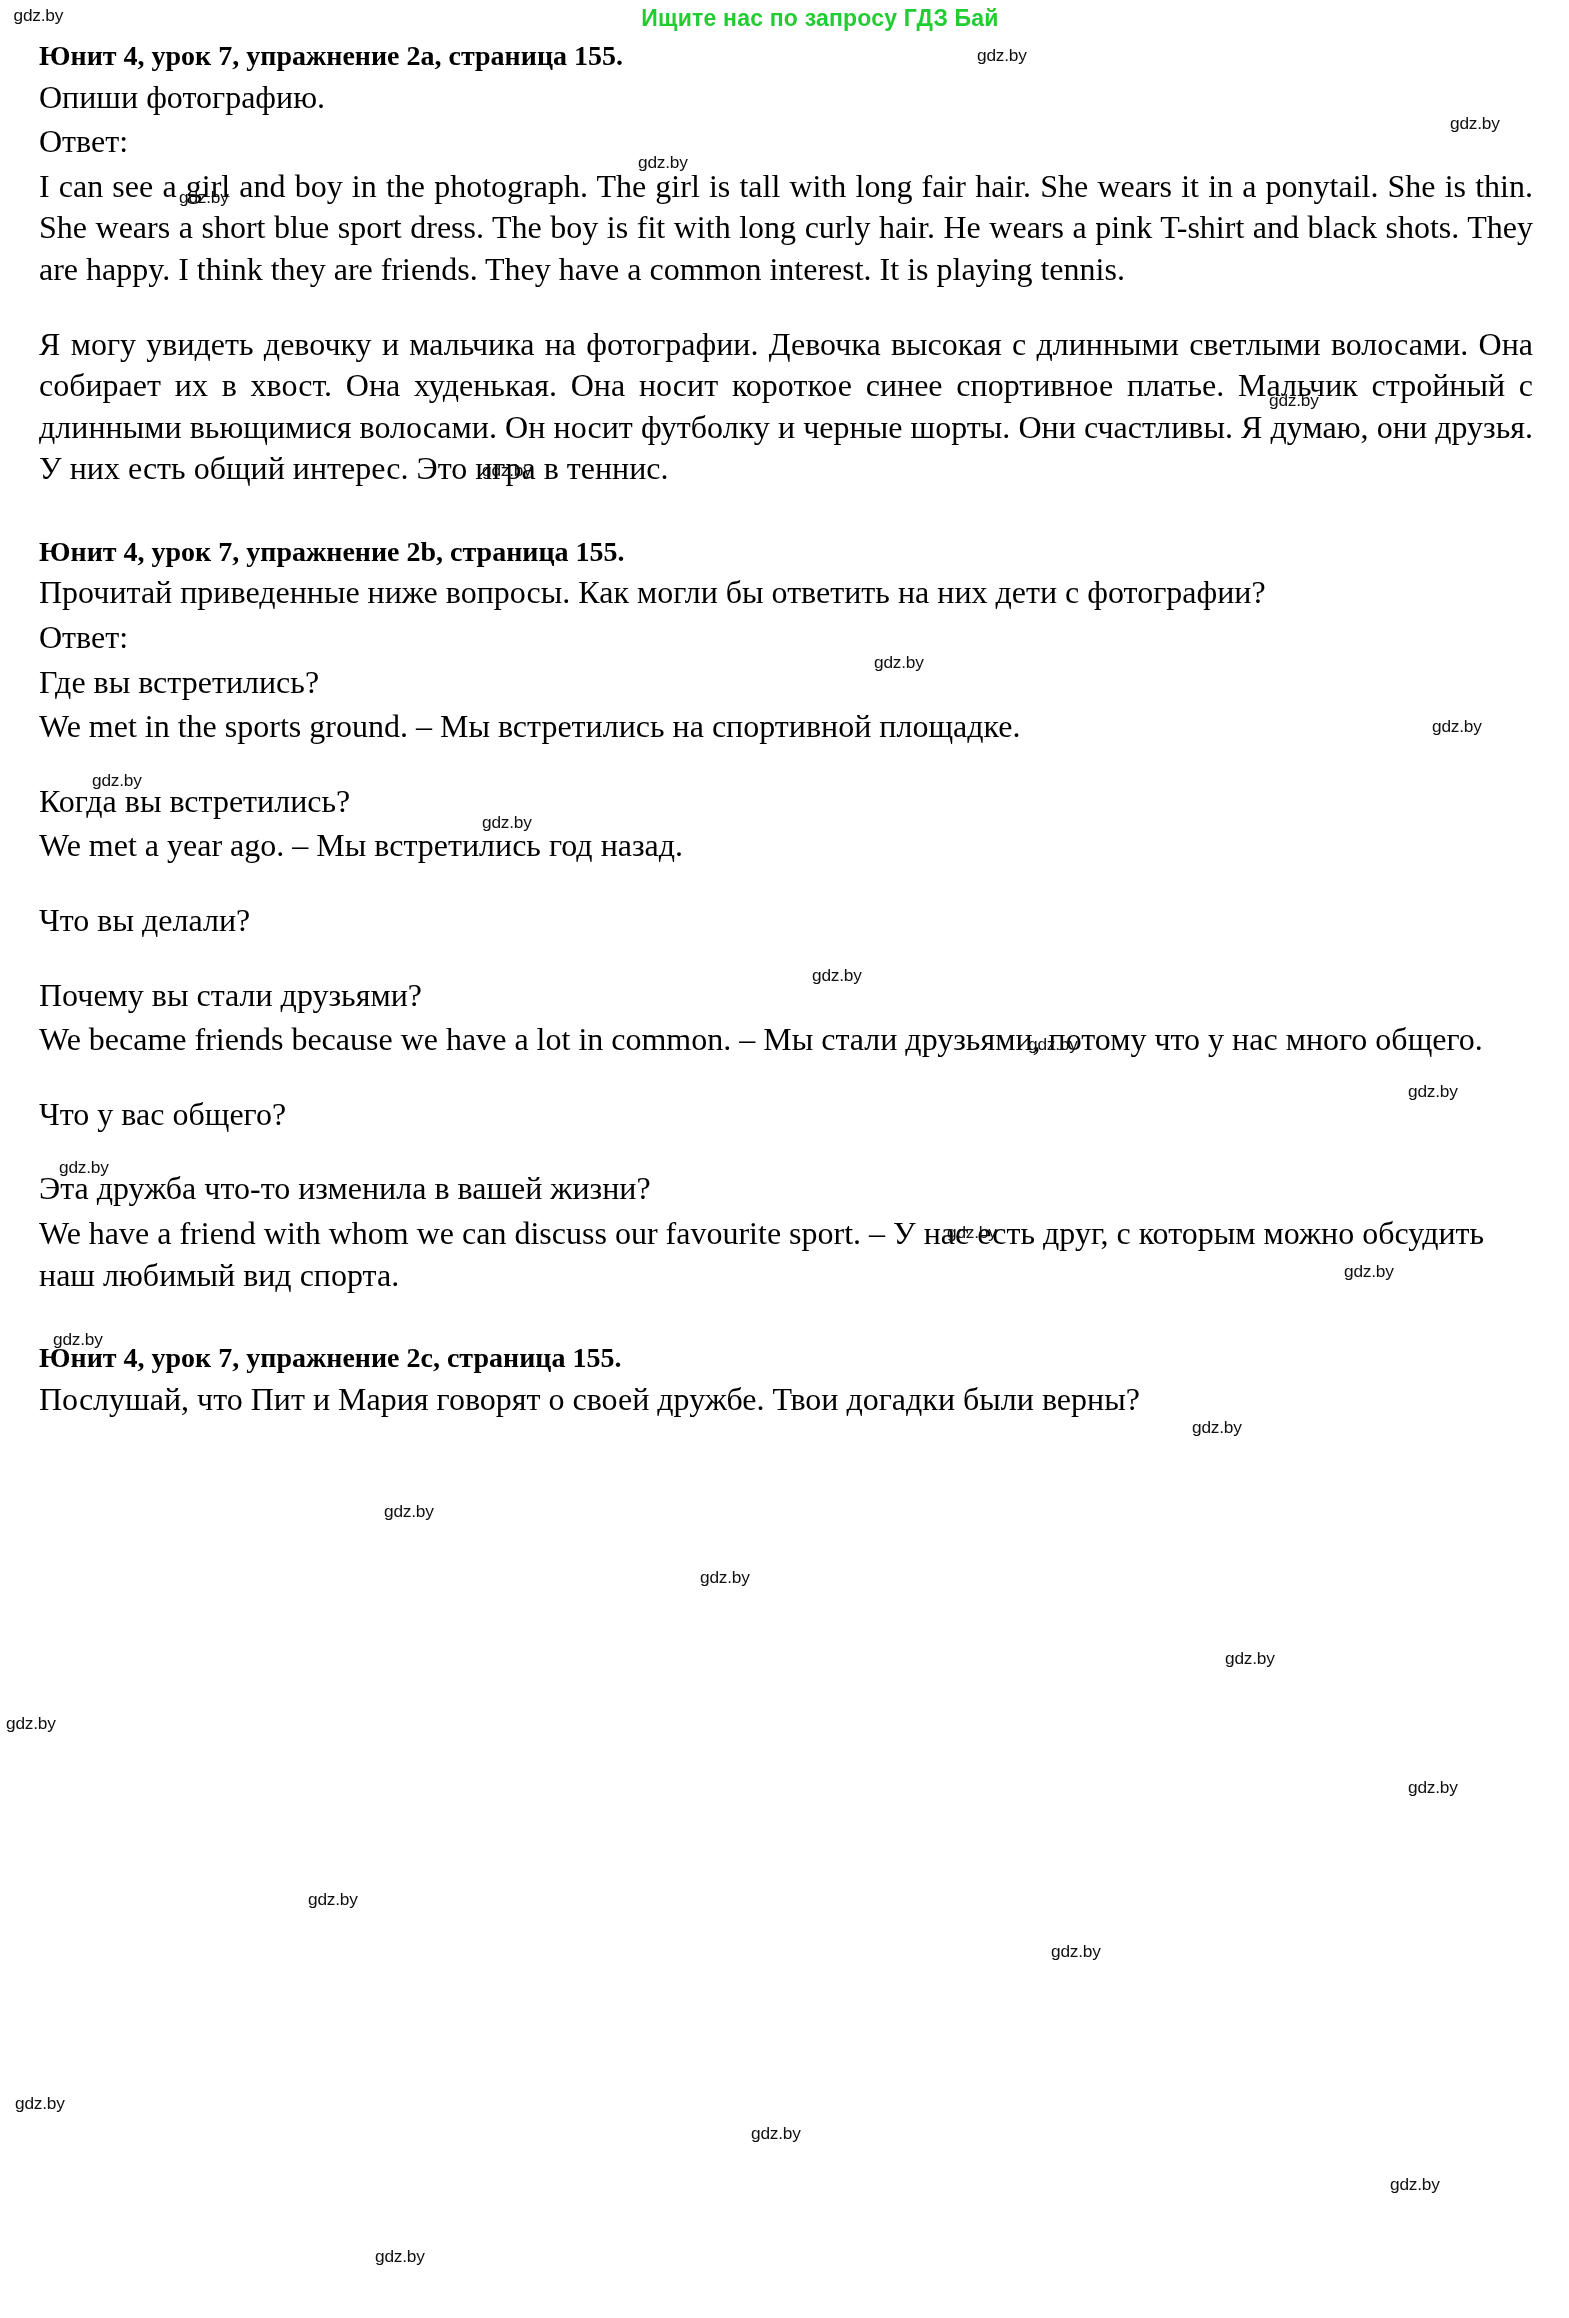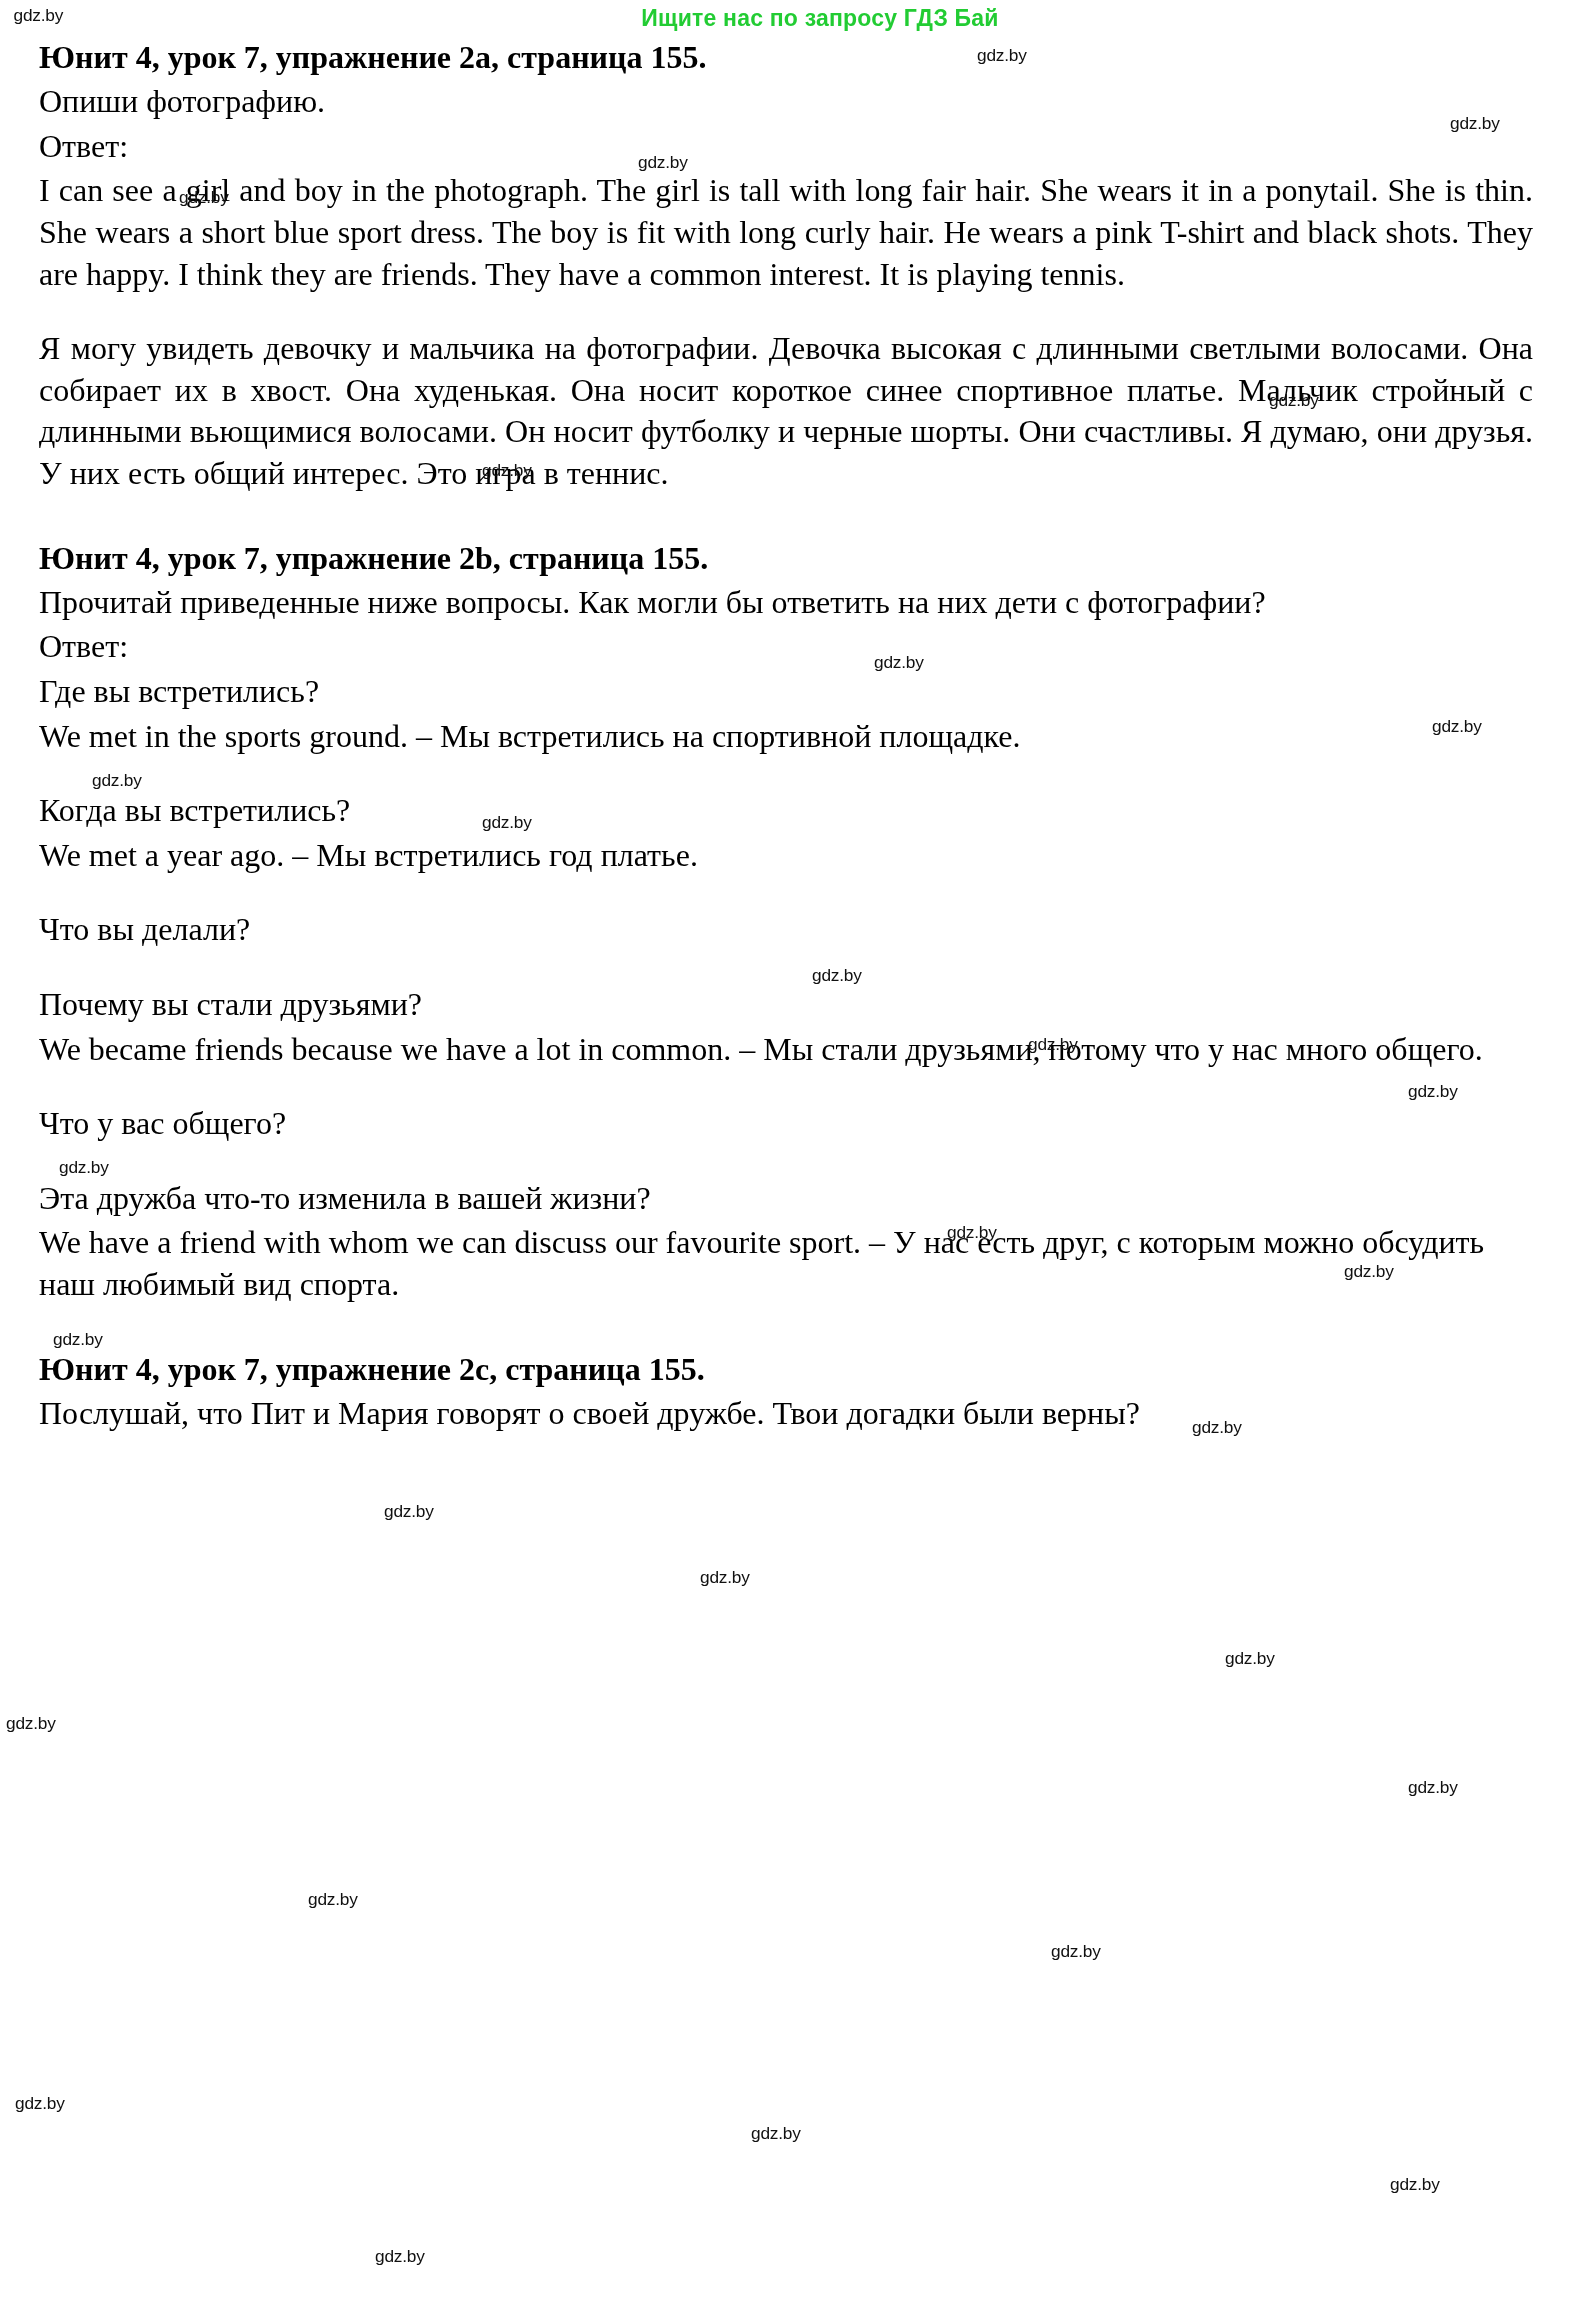--- a/index.html
+++ b/index.html
@@ -38,21 +38,21 @@
   .content {
     position: absolute;
     left: 39px;
     top: 39px;
     width: 1494px;
   }
 
   h2.ex-title {
     font-family: "Liberation Serif", serif;
     font-weight: bold;
-    font-size: 32px;
+    font-size: 28px;
     line-height: 1.18;
     margin: 0 0 4.5px 0;
     padding: 0;
     white-space: nowrap;
   }
 
   p.para {
     font-family: "Liberation Serif", serif;
     font-size: 32px;
     line-height: 1.30;
@@ -115,21 +115,21 @@
 
     <p class="para">Прочитай приведенные ниже вопросы. Как могли бы ответить на них дети с фотографии?</p>
 
     <p class="para nojust">Ответ:</p>
 
     <p class="para nojust">Где вы встретились?</p>
     <p class="para nojust">We met in the sports ground. – Мы встретились на спортивной площадке.</p>
     <div class="block-gap-md"></div>
 
     <p class="para nojust">Когда вы встретились?</p>
-    <p class="para nojust">We met a year ago. – Мы встретились год платье.</p>
+    <p class="para nojust">We met a year ago. – Мы встретились год назад.</p>
     <div class="block-gap-md"></div>
 
     <p class="para nojust">Что вы делали?</p>
     <div class="block-gap-md"></div>
 
     <p class="para nojust">Почему вы стали друзьями?</p>
     <p class="para">We became friends because we have a lot in common. – Мы стали друзьями, потому что у нас много общего.</p>
     <div class="block-gap-md"></div>
 
     <p class="para nojust">Что у вас общего?</p>

